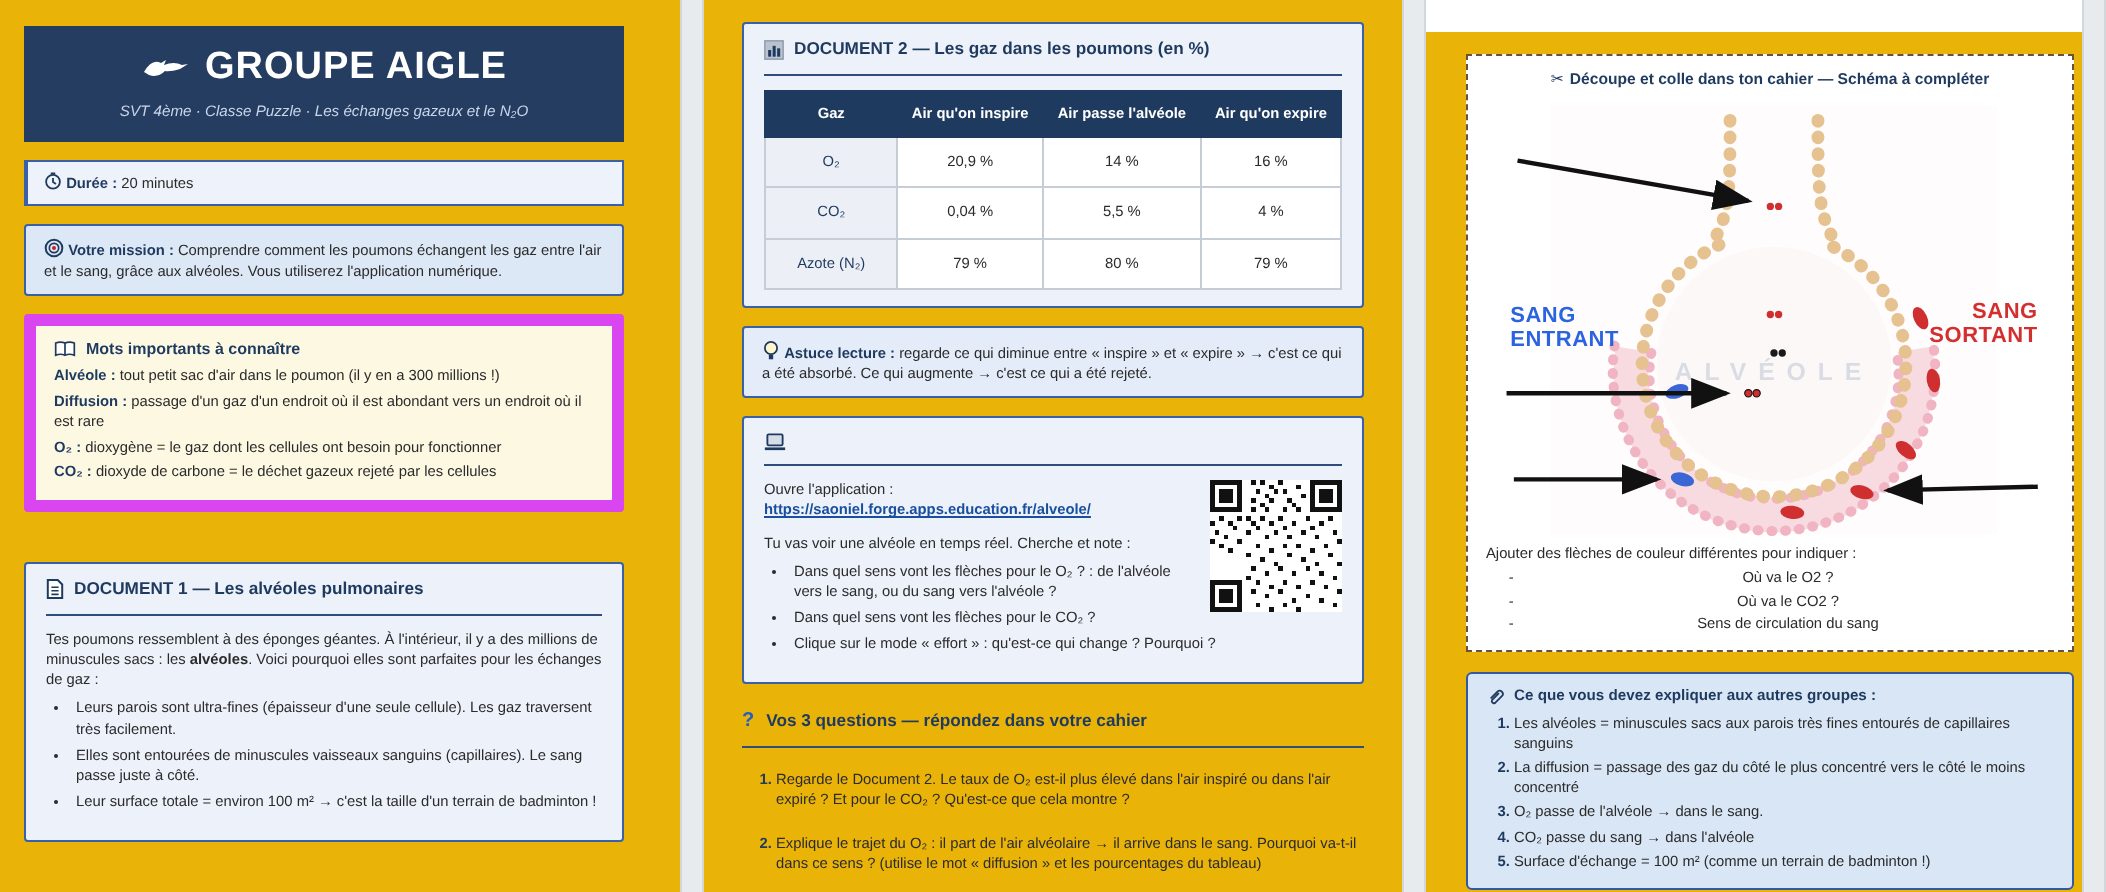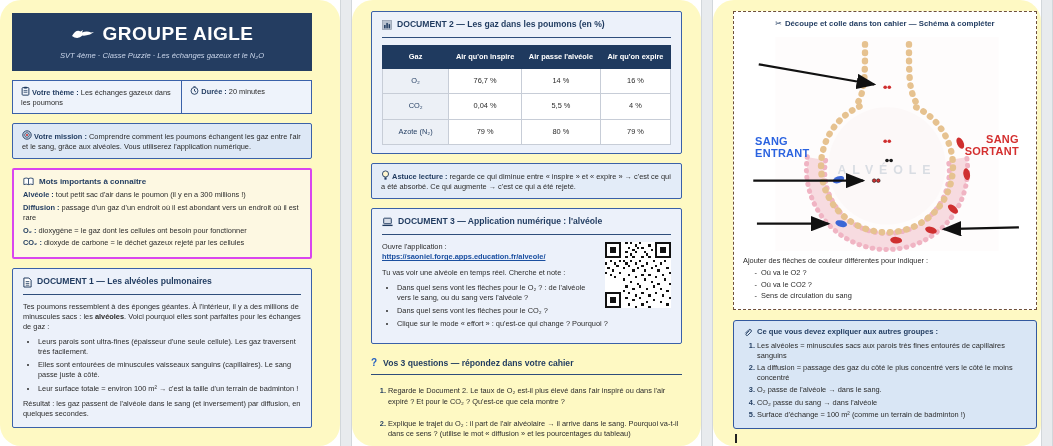--- a/index.html
+++ b/index.html
@@ -1,22 +1,22 @@
 <!DOCTYPE html>
 <html><head>
 <meta charset="utf-8">
 <style>
   html,body{margin:0;padding:0;background:#fff;}
   body{font-family:"Liberation Sans","DejaVu Sans",sans-serif;color:#2b2b2b;}
   .stage{display:flex;width:1053px;height:446px;overflow:hidden;background:#fff;}
-  .page{background:#fef9c3;box-sizing:border-box;flex:none;font-size:7.4px;line-height:1.38;border-radius:21px;}
+  .page{background:#eab308;box-sizing:border-box;flex:none;font-size:7.4px;line-height:1.38;}
   .gutter{width:12px;flex:none;background:#e8ebee;border-left:1px solid #d2d7db;border-right:1px solid #d2d7db;box-sizing:border-box;}
   .p1{width:340px;padding:13px 28px 0 12px;}
   .p2{width:349px;padding:11px 19px 0 19px;}
-  .p3{width:328px;padding:11px 4px 0 20px;}
+  .p3{width:328px;padding:11px 4px 0 20px;margin-top:16px;}
 
   
   .bluebox{border:1.5px solid #3a61a8;background:#e3ecf8;border-radius:2px;padding:6px 9px;box-sizing:border-box;}
   .docbox{border:1.5px solid #3a61a8;background:#ecf1fa;border-radius:2px;padding:7px 10px 8px;box-sizing:border-box;}
   .doc-title{display:flex;align-items:center;gap:5px;color:#1f3a5f;font-weight:bold;font-size:8.6px;}
   .doc-rule{border:0;border-top:1.5px solid #2e4d7b;margin:6px 0 7px;}
   .ico{flex:none;display:inline-block;}
   .term{font-weight:bold;color:#1f3a5f;}
   ul.b{margin:4px 0 5px 15px;padding:0;}
   ul.b li{margin:3px 0;}
@@ -24,21 +24,21 @@
 
   
   .hdr{background:#243d61;color:#fff;text-align:center;padding:8px 6px 9px;margin-bottom:9px;}
   .hdr-title{font-size:19px;font-weight:bold;letter-spacing:.5px;display:flex;justify-content:center;align-items:center;gap:8px;}
   .hdr-sub{font-size:7.6px;font-style:italic;color:#c9d5ea;margin-top:4px;}
   .themerow{display:flex;border:1.5px solid #3a61a8;background:#eef3fb;margin-bottom:9px;}
   .themerow .cell{padding:5px 8px;display:block;}
   .themerow .c1{flex:1.35;}
   .themerow .c2{flex:1;border-left:1.5px solid #3a61a8;}
   .mission{margin-bottom:9px;background:#dde8f6;}
-  .vocab{border:2px solid #d946ef;background:#fdf8e2;border-radius:2px;padding:6px 9px;margin-bottom:9px;}
+  .vocab{border:6px solid #d946ef;background:#fdf8e2;border-radius:2px;padding:6px 9px;margin-bottom:25px;}
   .vocab-title{color:#1f3a5f;font-weight:bold;font-size:8px;display:flex;align-items:center;gap:5px;margin-bottom:3px;}
   .vline{margin:2.5px 0;}
 
   
   table.gas{width:100%;border-collapse:collapse;margin-top:2px;}
   table.gas th{background:#1f3a5f;color:#fff;font-size:7.4px;padding:6px 4px;border:1px solid #1f3a5f;text-align:center;font-weight:bold;}
   table.gas td{border:1px solid #c7cdd7;padding:7px 4px;text-align:center;background:#fff;}
   table.gas td.gazcol{background:#ecf0f6;font-weight:normal;color:#1f3a5f;}
   .astuce{margin-top:9px;}
   .doc3{margin-top:9px;}
@@ -50,21 +50,21 @@
   ol.qlist{margin:11px 0 0 17px;}
   ol.qlist li{margin-bottom:12px;}
 
   
   .cutout{border:1.6px dashed #6d4f3a;padding:7px 9px 6px;box-sizing:border-box;background:#fff;}
   .cutout-title{text-align:center;color:#1f3a5f;font-weight:bold;font-size:7.8px;}
   .scissors{font-weight:normal;margin-right:3px;}
   .diagram{display:block;margin:5px auto 2px;}
   .instr-title{margin-top:3px;}
   ul.dash{margin:2px 0 0 18px;padding:0;list-style-type:"-  ";}
-  ul.dash li{margin:1.5px 0;}
+  ul.dash li{margin:1.5px 0;text-align:center;}
   .summary{margin-top:10px;border:1.8px solid #33599e;background:#d9e6f5;border-radius:3px;padding:6px 9px;}
   .sum-title{display:flex;align-items:center;gap:5px;color:#1f3a5f;font-weight:bold;font-size:7.6px;margin-bottom:3px;text-align:center;}
   ol.sum{margin:0 0 0 14px;}
   ol.sum li{margin:2px 0;}
   ol.sum li::marker,ol.qlist li::marker{font-weight:bold;color:#1f3a5f;}
   .caret{width:1.5px;height:9px;background:#222;margin:5px 0 0 2px;}
 </style>
 </head>
 <body>
 
@@ -76,28 +76,20 @@
       <div class="hdr-title">
         <svg class="ico" width="24" height="15" viewBox="0 0 24 15">
             <path d="M1 9 Q5 2 9.5 4.5 L12 3 L11 5.5 Q16 3.5 20 5.5 L23 5 L19 7.5 Q14 9 11.5 8.5 Q8 12 3.5 10.5 Z" fill="#fff"></path>
           </svg>
         <span>GROUPE AIGLE</span>
       </div>
       <div class="hdr-sub">SVT 4ème · Classe Puzzle · Les échanges gazeux et le N₂O</div>
     </div>
 
     <div class="themerow">
-      <div class="cell c1">
-        <svg class="ico" width="9" height="10" viewBox="0 0 12 13" style="vertical-align:-1px">
-            <rect x="1.5" y="2" width="9" height="10" rx="1" fill="none" stroke="#1f3a5f" stroke-width="1.3"></rect>
-            <rect x="4" y="0.8" width="4" height="2.4" rx="0.6" fill="#1f3a5f"></rect>
-            <path d="M3.5 6h5M3.5 8.2h5" stroke="#1f3a5f" stroke-width="1"></path>
-          </svg>
-        <span class="term">Votre thème :</span><span> Les échanges gazeux dans les poumons</span>
-      </div>
       <div class="cell c2">
         <svg class="ico" width="9" height="9" viewBox="0 0 12 12" style="vertical-align:-1px">
             <circle cx="6" cy="6.5" r="4.6" fill="none" stroke="#1f3a5f" stroke-width="1.2"></circle>
             <path d="M6 4v2.7l2 1.3M4.5 1h3" stroke="#1f3a5f" stroke-width="1.2" fill="none"></path>
           </svg>
         <span class="term">Durée :</span><span> 20 minutes</span>
       </div>
     </div>
 
     <div class="bluebox mission">
@@ -131,21 +123,20 @@
           </svg>
         <span>DOCUMENT 1 — Les alvéoles pulmonaires</span>
       </div>
       <hr class="doc-rule">
       <div><span>Tes poumons ressemblent à des éponges géantes. À l'intérieur, il y a des millions de minuscules sacs : les </span><span class="term" style="color:#2b2b2b">alvéoles</span><span>. Voici pourquoi elles sont parfaites pour les échanges de gaz :</span></div>
       <ul class="b">
         <li>Leurs parois sont ultra-fines (épaisseur d'une seule cellule). Les gaz traversent très facilement.</li>
         <li>Elles sont entourées de minuscules vaisseaux sanguins (capillaires). Le sang passe juste à côté.</li>
         <li>Leur surface totale = environ 100 m² → c'est la taille d'un terrain de badminton !</li>
       </ul>
-      <div style="margin-top:5px;">Résultat : les gaz passent de l'alvéole dans le sang (et inversement) par diffusion, en quelques secondes.</div>
     </div>
   </div>
 
   <div class="gutter"></div>
 
   <div class="page p2">
 
     <div class="docbox">
       <div class="doc-title">
         <svg class="ico" width="10" height="10" viewBox="0 0 12 12">
@@ -162,21 +153,21 @@
           <tr>
             <th style="width:23%">Gaz</th>
             <th>Air qu'on inspire</th>
             <th>Air passe l'alvéole</th>
             <th>Air qu'on expire</th>
           </tr>
         </thead>
         <tbody>
           <tr>
             <td class="gazcol">O₂</td>
-            <td>76,7 %</td>
+            <td>20,9 %</td>
             <td>14 %</td>
             <td>16 %</td>
           </tr>
           <tr>
             <td class="gazcol">CO₂</td>
             <td>0,04 %</td>
             <td>5,5 %</td>
             <td>4 %</td>
           </tr>
           <tr>
@@ -196,21 +187,20 @@
         </svg>
       <span class="term">Astuce lecture :</span><span> regarde ce qui diminue entre « inspire » et « expire » → c'est ce qui a été absorbé. Ce qui augmente → c'est ce qui a été rejeté.</span>
     </div>
 
     <div class="docbox doc3">
       <div class="doc-title">
         <svg class="ico" width="11" height="10" viewBox="0 0 13 11">
             <rect x="2" y="1" width="9" height="6.5" rx="0.8" fill="#d7dde8" stroke="#1f3a5f" stroke-width="1.1"></rect>
             <path d="M0.5 9.5h12" stroke="#1f3a5f" stroke-width="1.6"></path>
           </svg>
-        <span>DOCUMENT 3 — Application numérique : l'alvéole</span>
       </div>
       <hr class="doc-rule">
       <svg class="qr" viewBox="0 0 29 29" shape-rendering="crispEdges">
         <rect x="0" y="0" width="29" height="29" fill="#fff"></rect>
         <g fill="#111">
           <rect x="0" y="0" width="7" height="7"></rect>
             <rect x="1" y="1" width="5" height="5" fill="#fff"></rect>
             <rect x="2" y="2" width="3" height="3"></rect>
           <rect x="22" y="0" width="7" height="7"></rect>
             <rect x="23" y="1" width="5" height="5" fill="#fff"></rect>

